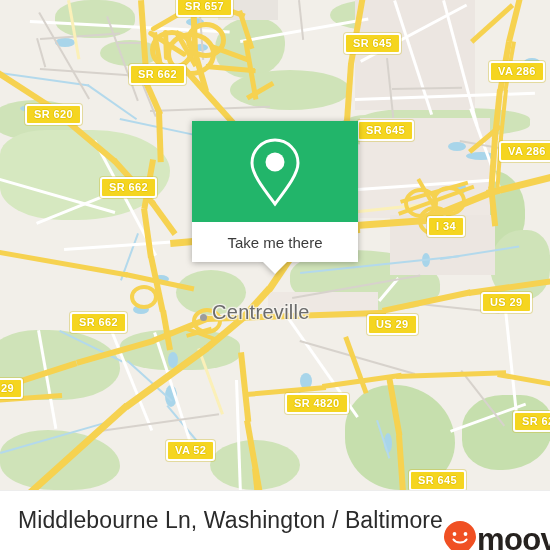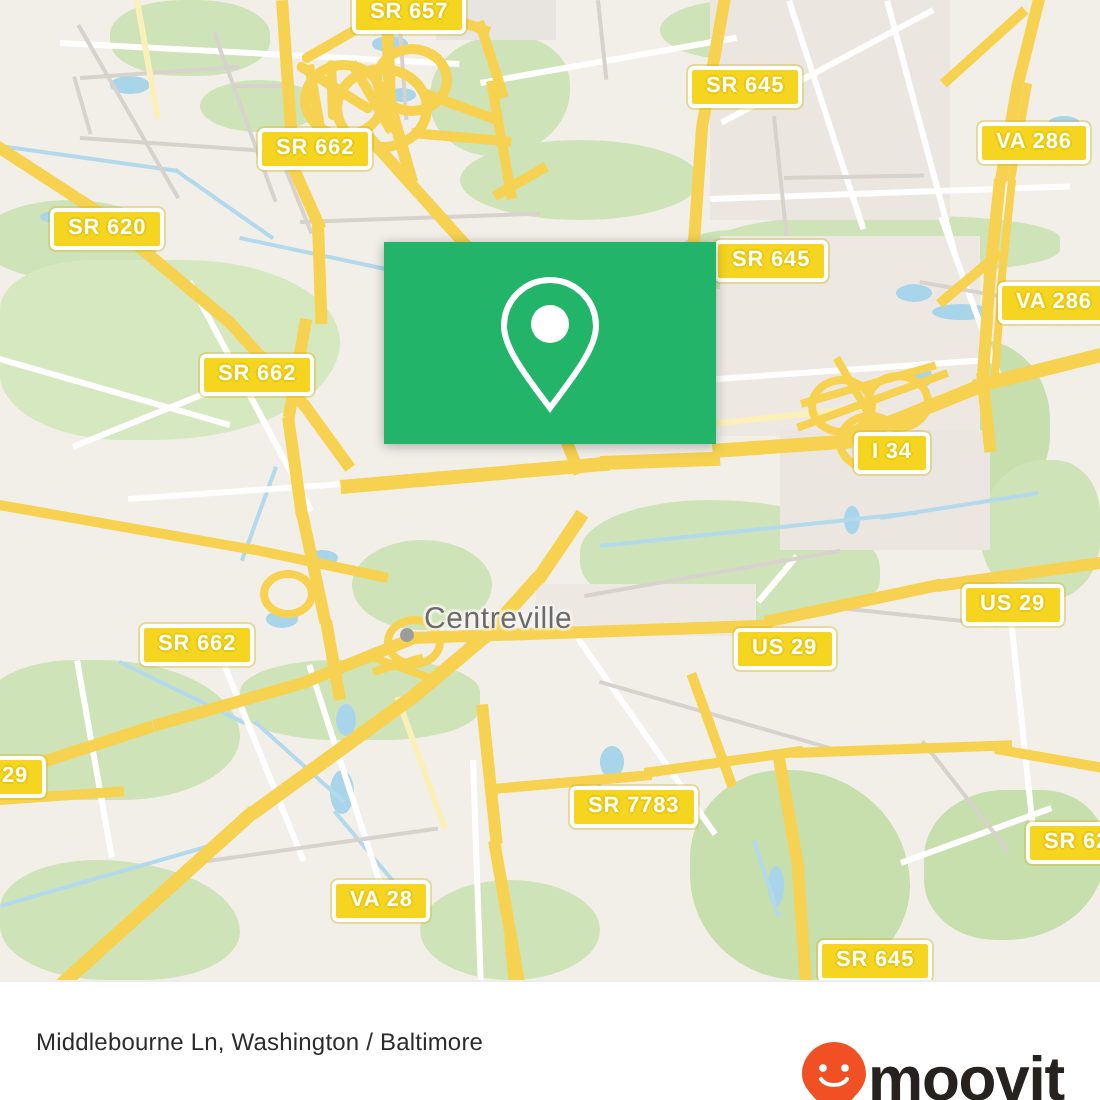--- a/index.html
+++ b/index.html
@@ -64,21 +64,21 @@
     line-height: 12px;
     white-space: nowrap;
     text-shadow: -1px 0 #e8c80c, 0 1px #e8c80c, 1px 0 #e8c80c, 0 -1px #e8c80c;
     box-shadow: 0 0 0 1px rgba(200,180,20,.35);
     font-family: "Liberation Sans", sans-serif;
   }
 
   .place-label {
     position: absolute;
     color: #6b6b6b;
-    font-size: 15px;
+    font-size: 20px;
     letter-spacing: .3px;
     white-space: nowrap;
     text-shadow: 1px 1px 1px #f7f5f1, -1px -1px 1px #f7f5f1, 1px -1px 1px #f7f5f1, -1px 1px 1px #f7f5f1;
     font-family: "Liberation Sans", sans-serif;
   }
 
   
   .popup {
     position: absolute;
     left: 192px;
@@ -142,21 +142,21 @@
     background: #ffffff;
     display: flex;
     align-items: center;
     justify-content: space-between;
     padding: 0 18px 0 18px;
     box-sizing: border-box;
     border-top: 1px solid #ededed;
   }
   .footer-title {
     color: #2b2b2b;
-    font-size: 12px;
+    font-size: 23px;
     letter-spacing: .1px;
     white-space: nowrap;
     font-family: "Liberation Sans", sans-serif;
   }
   .brand {
     display: flex;
     align-items: center;
     gap: 0;
     margin-top: 38px;
   }
@@ -399,31 +399,35 @@
     <div class="shield" style="left:100px;top:177px;">SR 662</div>
     <div class="shield" style="left:70px;top:312px;">SR 662</div>
     <div class="shield" style="left:344px;top:33px;">SR 645</div>
     <div class="shield" style="left:357px;top:120px;">SR 645</div>
     <div class="shield" style="left:489px;top:61px;">VA 286</div>
     <div class="shield" style="left:499px;top:141px;">VA 286</div>
     <div class="shield" style="left:427px;top:216px;">I 34</div>
     <div class="shield" style="left:481px;top:292px;">US 29</div>
     <div class="shield" style="left:367px;top:314px;">US 29</div>
     <div class="shield" style="left:-8px;top:378px;">29</div>
-    <div class="shield" style="left:285px;top:393px;">SR 7783</div>
+    <div class="shield" style="left:285px;top:393px;">SR 4820</div>
     <div class="shield" style="left:513px;top:411px;">SR 620</div>
-    <div class="shield" style="left:166px;top:440px;">VA 28</div>
+    <div class="shield" style="left:166px;top:440px;">VA 52</div>
     <div class="shield" style="left:409px;top:470px;">SR 645</div>
 
     <div class="popup">
       <div class="popup-head">
         <svg width="58" height="72" viewBox="0 0 58 72">
           <path d="M29 4 C16.3 4 6 14.3 6 27 C6 38 17 52 29 68 C41 52 52 38 52 27 C52 14.3 41.7 4 29 4 Z" fill="none" stroke="#ffffff" stroke-width="3"></path>
           <circle cx="29" cy="26" r="9.5" fill="#ffffff"></circle>
         </svg>
+      </div>
+      <div class="popup-body">
+        <span>Take me there</span>
+        <div class="popup-tail"></div>
       </div>
     </div>
 
   </div>
 
   <div class="footer-watermark">
     <div class="wm-line" style="left:-20px;top:60px;width:160px;height:8px;transform:rotate(-48deg);"></div>
     <div class="wm-line" style="left:40px;top:0px;width:120px;height:8px;transform:rotate(62deg);"></div>
     <div class="wm-line" style="left:150px;top:-10px;width:120px;height:8px;transform:rotate(70deg);"></div>
     <div class="wm-line" style="left:300px;top:-6px;width:110px;height:8px;transform:rotate(76deg);"></div>

